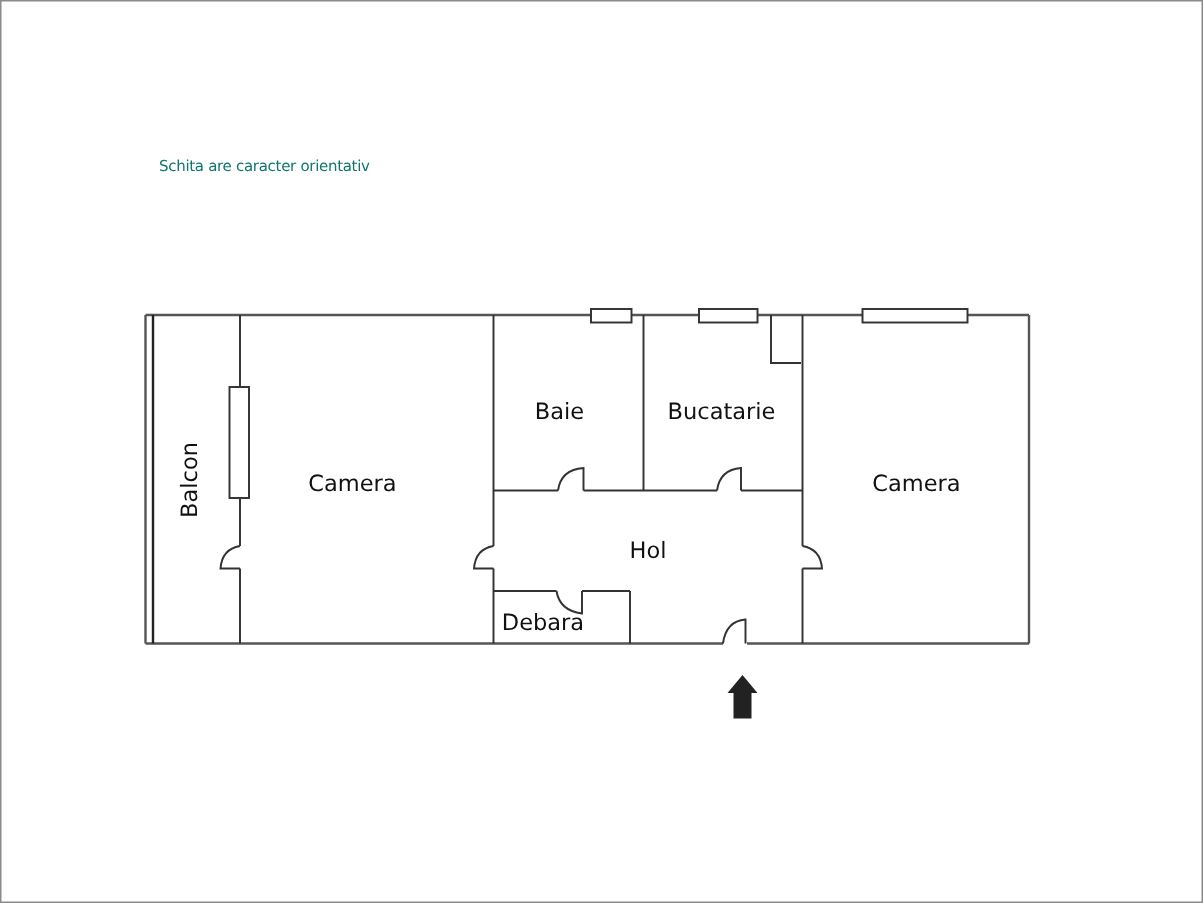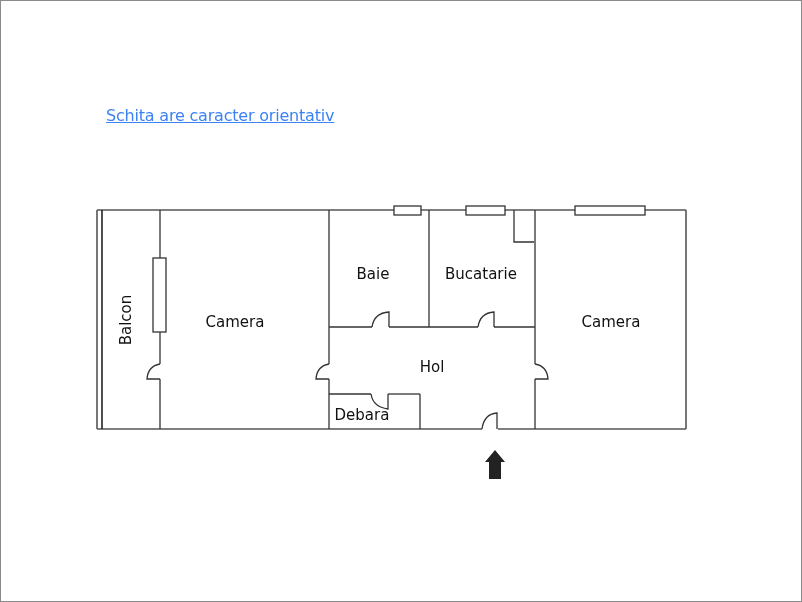--- a/index.html
+++ b/index.html
@@ -1,18 +1,18 @@
 <!DOCTYPE html>
 <html><head>
 <meta charset="utf-8">
 <style>
   html, body { margin:0; padding:0; background:#fff; }
   body { width:802px; height:602px; position:relative; overflow:hidden; font-family:"DejaVu Sans", sans-serif; }
   .frame { position:absolute; left:0; top:0; width:800px; height:600px; border:1px solid #8a8a8a; }
-  .note { position:absolute; left:106px; top:106px; font-size:16px; color:#3b82f6; letter-spacing:-0.2px;text-decoration:underline; }
+  .note { position:absolute; left:106px; top:106px; font-size:10px; color:#0f766e; letter-spacing:-0.2px; }
   svg { position:absolute; left:0; top:0; }
   .lbl { font-family:"DejaVu Sans", sans-serif; font-size:15px; fill:#111; }
 </style>
 </head>
 <body>
 
 <div class="frame"></div>
 <div class="note">Schita are caracter orientativ</div>
 
 <svg width="802" height="602" viewBox="0 0 802 602">

